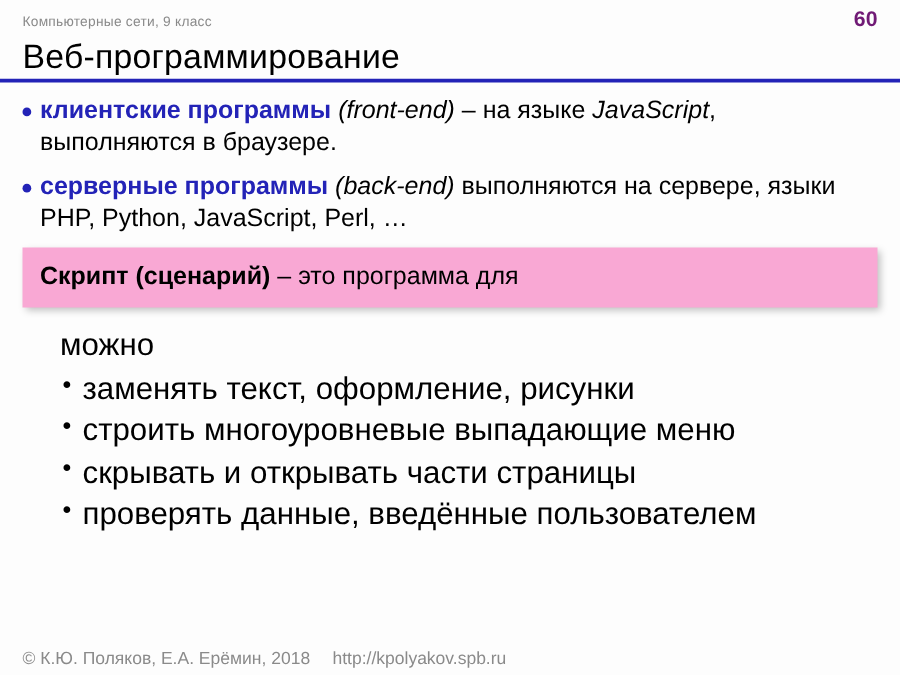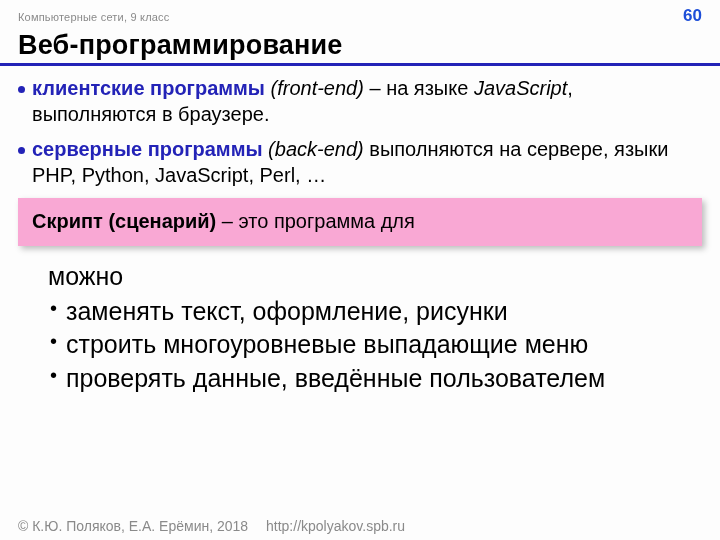--- a/index.html
+++ b/index.html
@@ -17,25 +17,25 @@
     padding: 6px 18px 0 18px;
     color: #8a8a8a;
   }
   .header .subject {
     font-size: 11px;
     letter-spacing: 0.2px;
   }
   .header .page {
     font-size: 17px;
     font-weight: bold;
-    color: #1d4ed8;
+    color: #701a75;
   }
   .title {
     font-size: 27px;
-    font-weight: bold;
+    font-weight: normal;
     color: #000;
     padding: 4px 18px 2px 18px;
     border-bottom: 3px solid #2323b7;
     letter-spacing: 0.2px;
   }
   .content {
     padding: 10px 18px 0 18px;
     font-size: 20px;
     line-height: 1.28;
   }
@@ -111,20 +111,21 @@
 
 <div class="defbox">
   <span class="lead">Скрипт (сценарий)</span><span> – это программа для</span>
 </div>
 
 <div class="sublist">
   <div class="intro">можно</div>
   <ul>
     <li>заменять текст, оформление, рисунки</li>
     <li>строить многоуровневые выпадающие меню</li>
+    <li>скрывать и открывать части страницы</li>
     <li>проверять данные, введённые пользователем</li>
   </ul>
 </div>
 
 <div class="footer">
   <span>© К.Ю. Поляков, Е.А. Ерёмин, 2018</span>
   <span class="url">http://kpolyakov.spb.ru</span>
 </div>
 
 </body></html>

